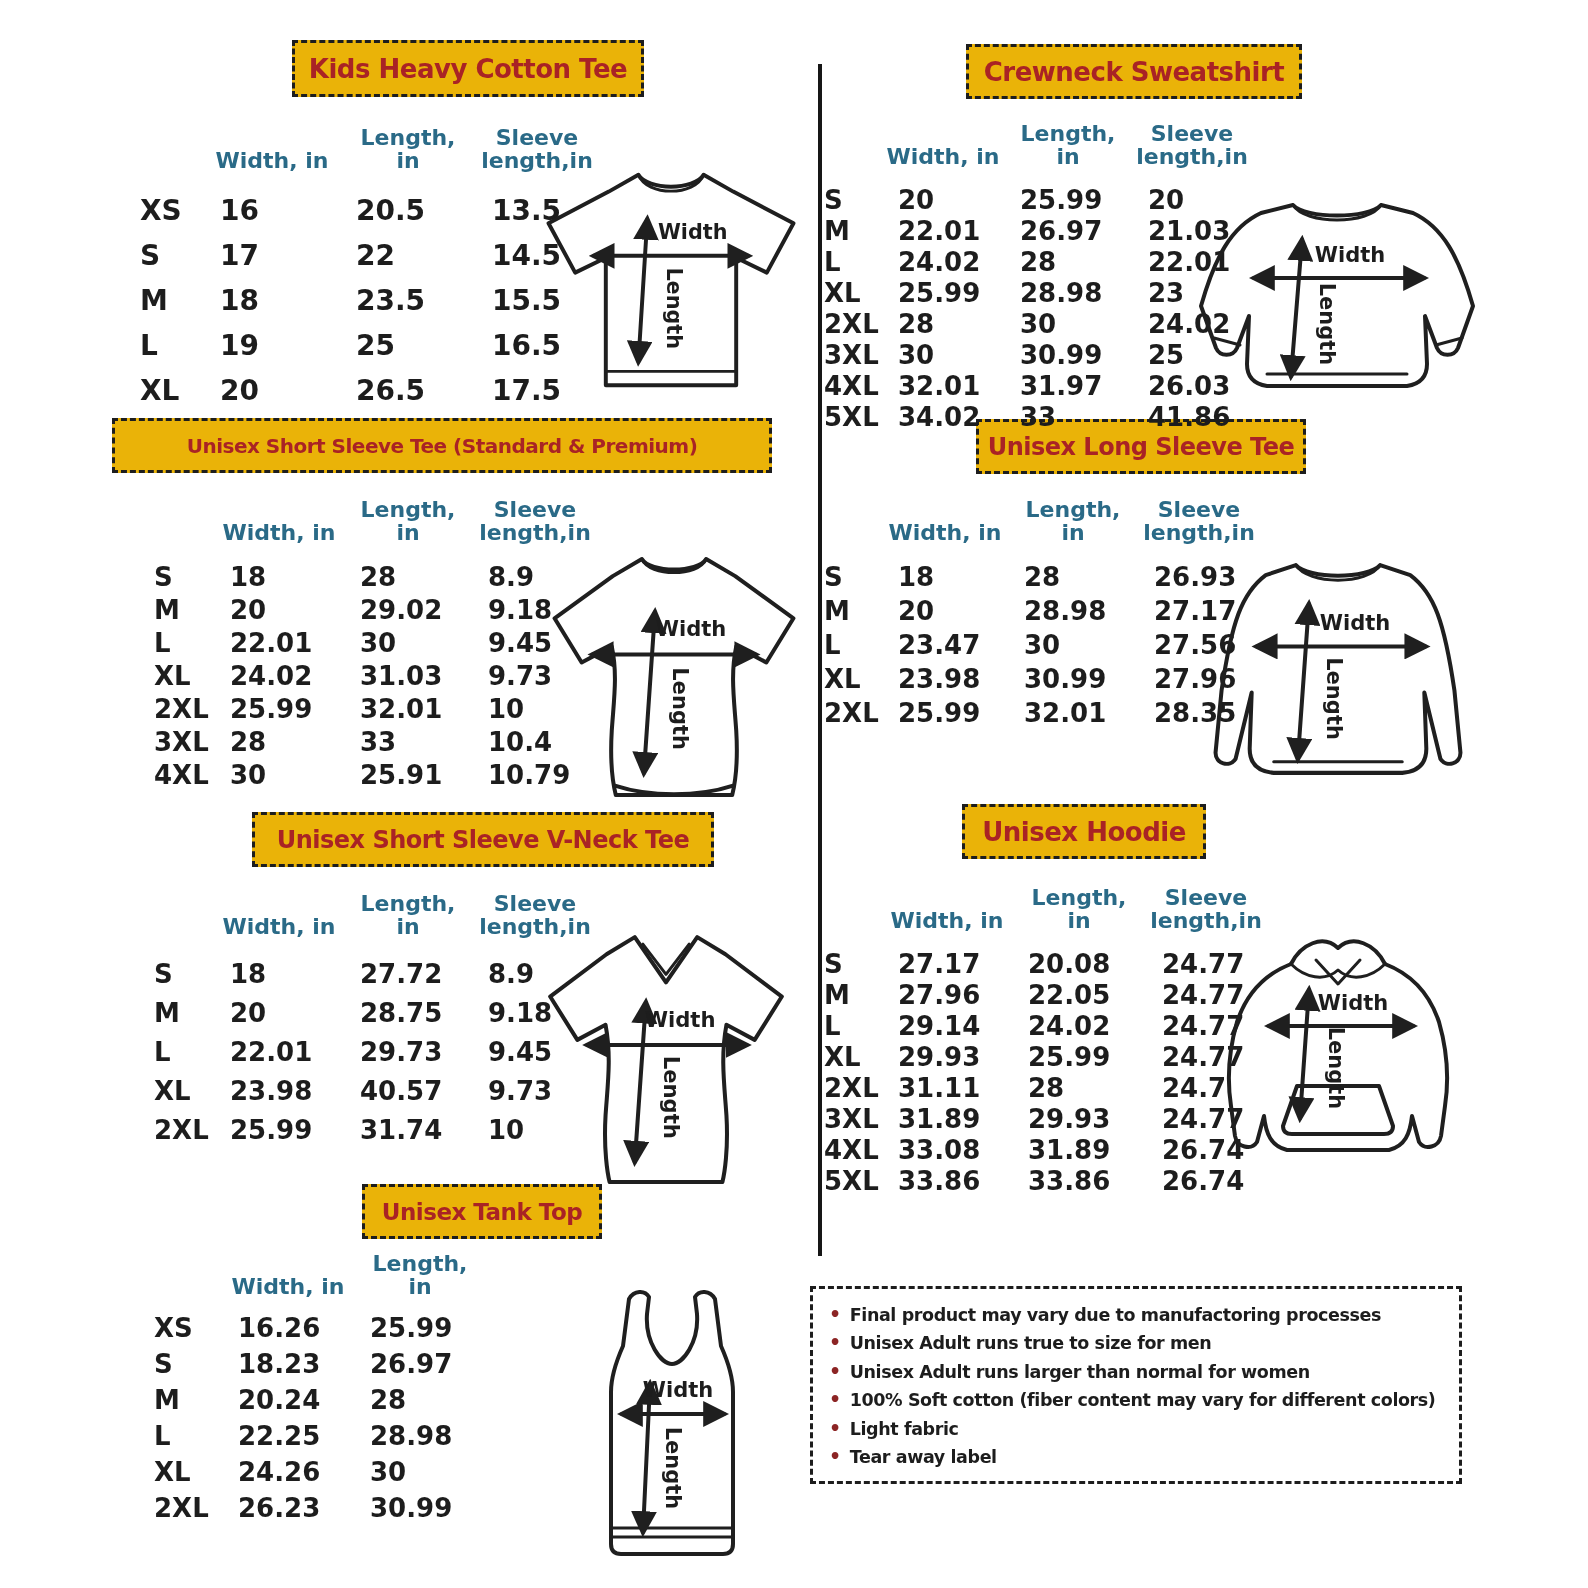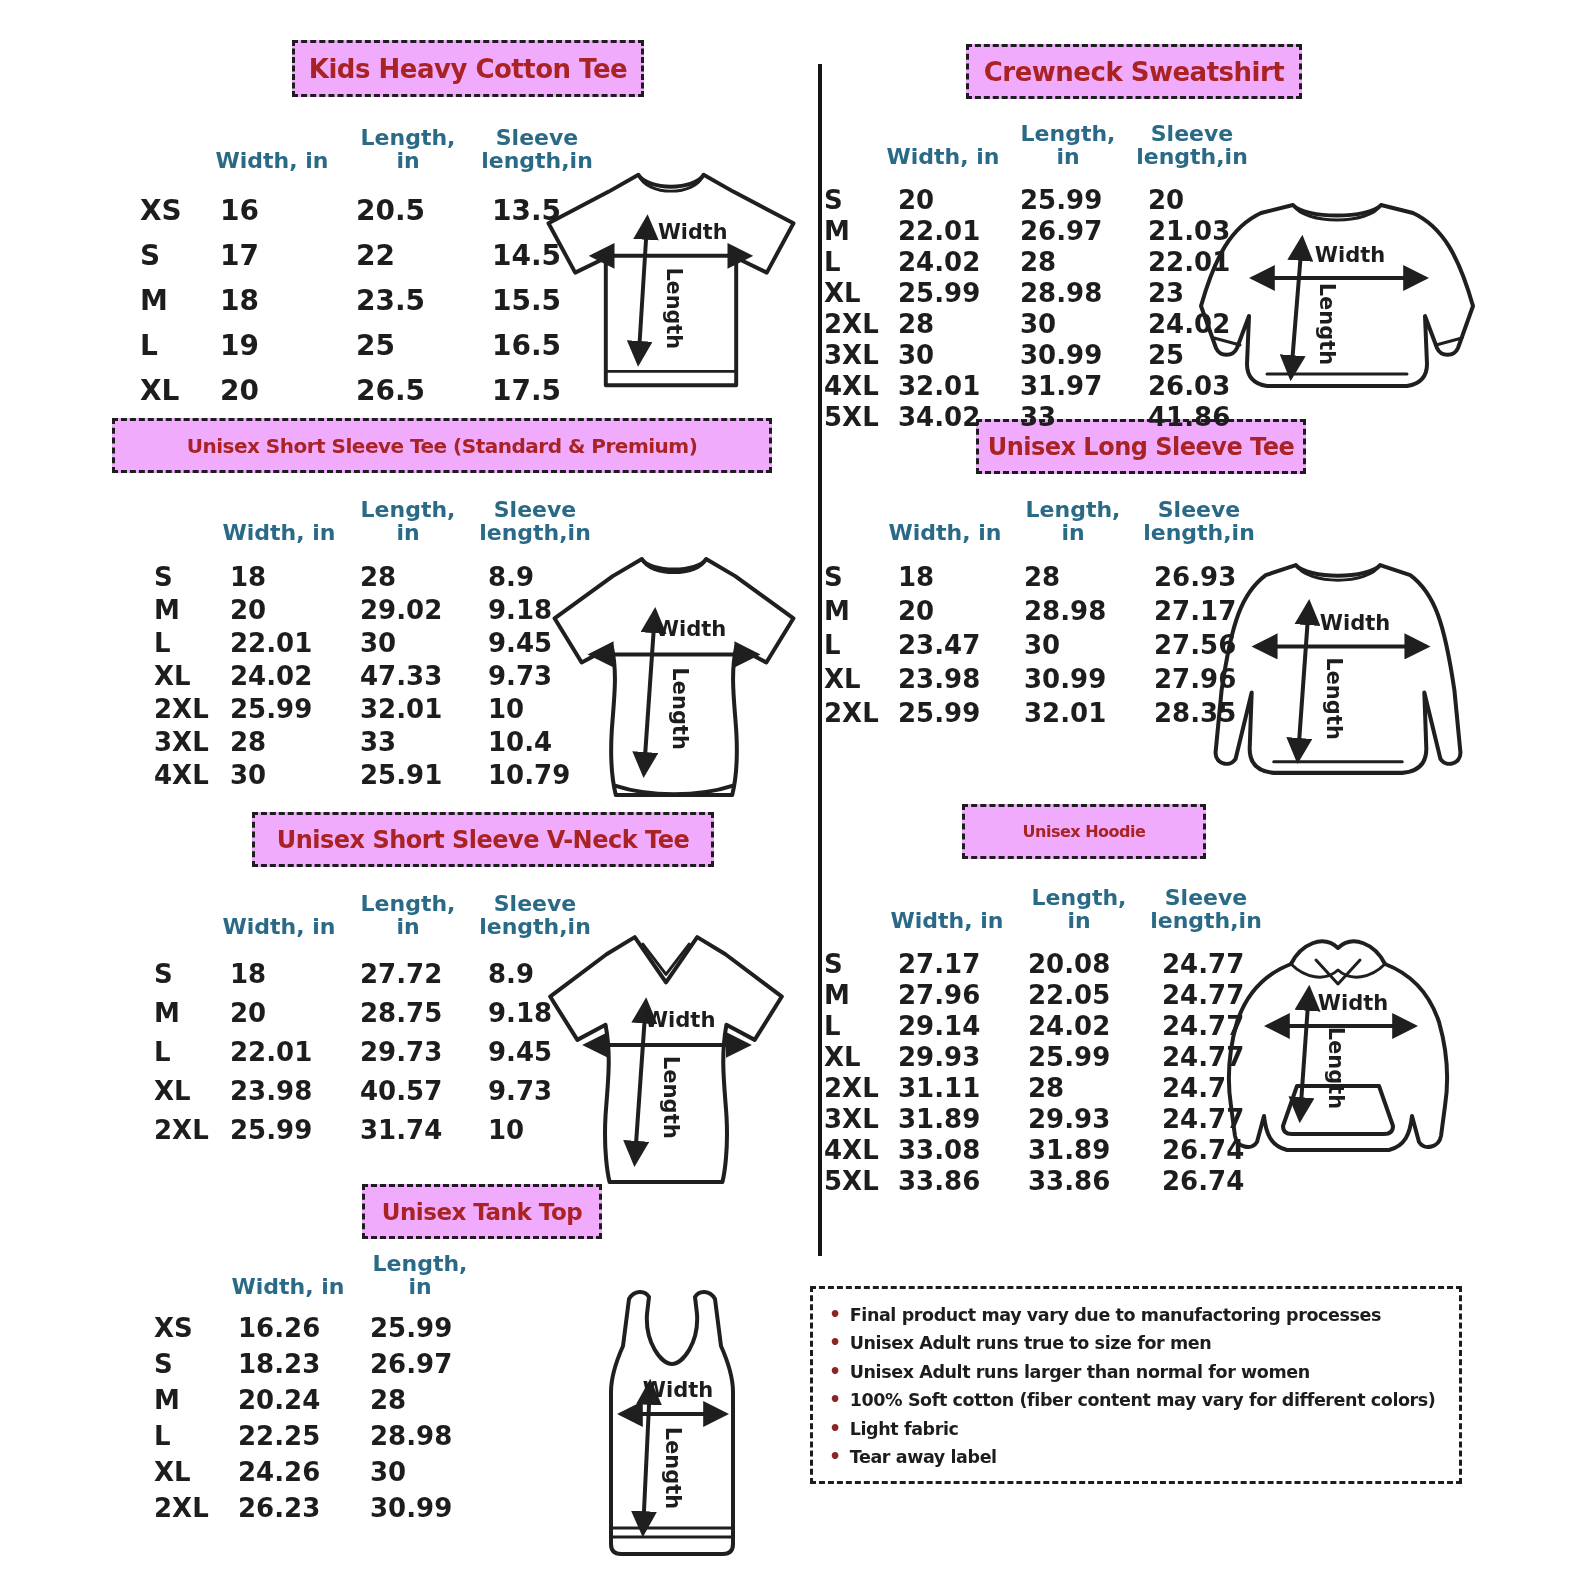--- a/index.html
+++ b/index.html
@@ -4,21 +4,21 @@
 <style>
   html,body{margin:0;padding:0;background:#ffffff;}
   #canvas{
     position:relative;width:1588px;height:1588px;background:#ffffff;
     font-family:"DejaVu Sans","Liberation Sans",sans-serif;
     font-weight:bold;color:#1d1d1d;overflow:hidden;
   }
   .divider{position:absolute;left:818px;top:64px;width:4px;height:1192px;background:#161616;}
   .titlebox{
     position:absolute;border:3px dashed #1d1d1d;display:flex;align-items:center;justify-content:center;
-    color:#a92325;white-space:nowrap;letter-spacing:-0.5px;box-sizing:border-box;background:#f0abfc;
+    color:#a92325;white-space:nowrap;letter-spacing:-0.5px;box-sizing:border-box;background:#eab308;
   }
   .tbl{position:absolute;}
   .thead{display:grid;grid-template-columns:var(--gtc);align-items:end;justify-items:center;min-height:66px;margin-bottom:16px;}
   .tbl.onerow .thead{min-height:40px;margin-bottom:12px;}
   .th{color:#2a6a87;font-size:22px;line-height:1.05;text-align:center;max-width:118px;}
   .tr{display:grid;grid-template-columns:var(--gtc);}
   .td{height:var(--rh);display:flex;align-items:center;font-size:26px;padding-left:16px;box-sizing:border-box;white-space:nowrap;}
   .td.size{padding-left:2px;font-size:26px;}
   #kids .td{font-size:28px;}
   .garment{position:absolute;}
@@ -48,21 +48,21 @@
   </svg>
 
   <div class="divider"></div>
 
   <div class="titlebox" style="left:292px;top:40px;width:352px;height:57px;font-size:26px">Kids Heavy Cotton Tee</div>
   <div class="titlebox" style="left:112px;top:418px;width:660px;height:55px;font-size:20px">Unisex Short Sleeve Tee (Standard &amp; Premium)</div>
   <div class="titlebox" style="left:252px;top:812px;width:462px;height:55px;font-size:24px">Unisex Short Sleeve V-Neck Tee</div>
   <div class="titlebox" style="left:362px;top:1184px;width:240px;height:55px;font-size:23px">Unisex Tank Top</div>
   <div class="titlebox" style="left:976px;top:419px;width:330px;height:55px;font-size:24px">Unisex Long Sleeve Tee</div>
   <div class="titlebox" style="left:966px;top:44px;width:336px;height:55px;font-size:26px">Crewneck Sweatshirt</div>
-  <div class="titlebox" style="left:962px;top:804px;width:244px;height:55px;font-size:16px">Unisex Hoodie</div>
+  <div class="titlebox" style="left:962px;top:804px;width:244px;height:55px;font-size:26px">Unisex Hoodie</div>
 
   <section class="tbl" id="kids" style="left:138px;top:106px;--gtc:66px 136px 136px 122px;--rh:45px">
     <div class="thead">
         <div class="th"></div>
         <div class="th">Width, in</div>
         <div class="th">Length, in</div>
         <div class="th">Sleeve length,in</div>
       </div>
     <div class="tbody">
         <div class="tr">
@@ -120,21 +120,21 @@
         </div>
         <div class="tr">
           <div class="td size">L</div>
           <div class="td">22.01</div>
           <div class="td">30</div>
           <div class="td">9.45</div>
         </div>
         <div class="tr">
           <div class="td size">XL</div>
           <div class="td">24.02</div>
-          <div class="td">47.33</div>
+          <div class="td">31.03</div>
           <div class="td">9.73</div>
         </div>
         <div class="tr">
           <div class="td size">2XL</div>
           <div class="td">25.99</div>
           <div class="td">32.01</div>
           <div class="td">10</div>
         </div>
         <div class="tr">
           <div class="td size">3XL</div>

